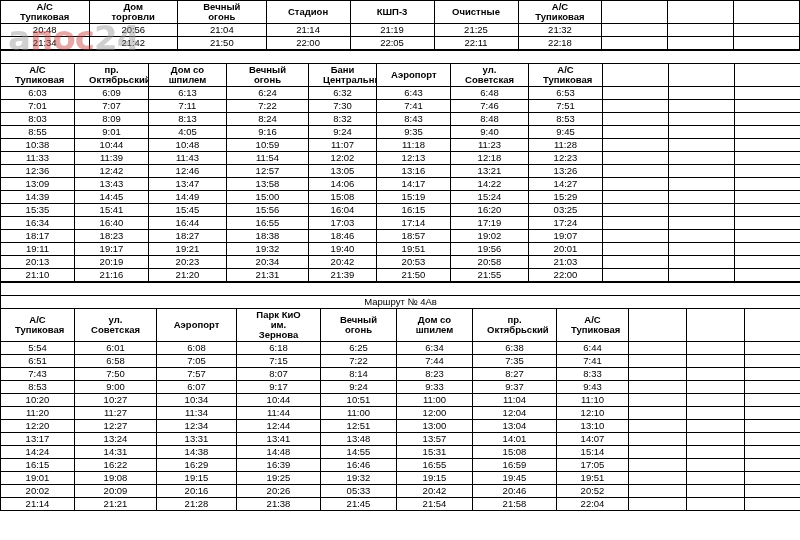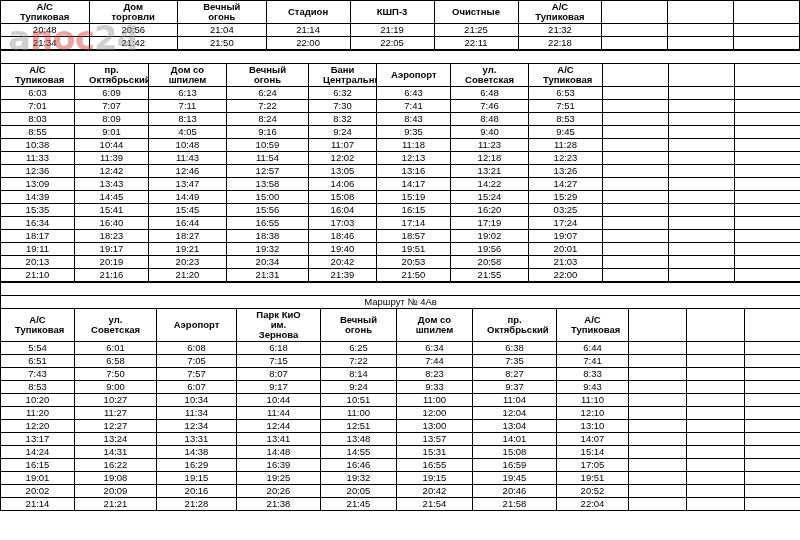--- a/index.html
+++ b/index.html
@@ -547,21 +547,21 @@
           <td>19:51</td>
           <td></td>
           <td></td>
           <td></td>
         </tr>
       <tr>
           <td>20:02</td>
           <td>20:09</td>
           <td>20:16</td>
           <td>20:26</td>
-          <td>20:05</td>
+          <td>05:33</td>
           <td>20:42</td>
           <td>20:46</td>
           <td>20:52</td>
           <td></td>
           <td></td>
           <td></td>
         </tr>
       <tr>
           <td>21:14</td>
           <td>21:21</td>

